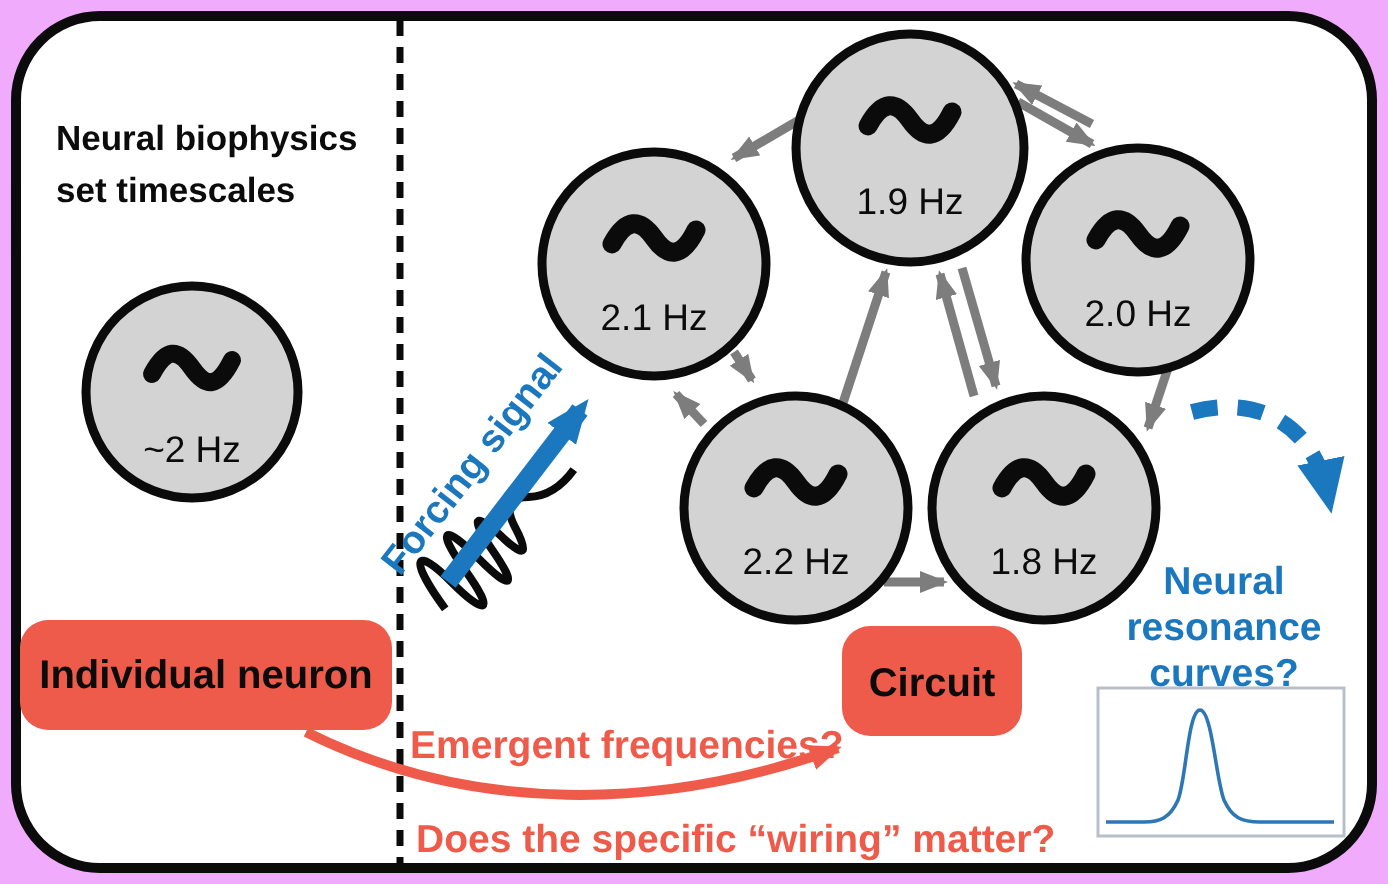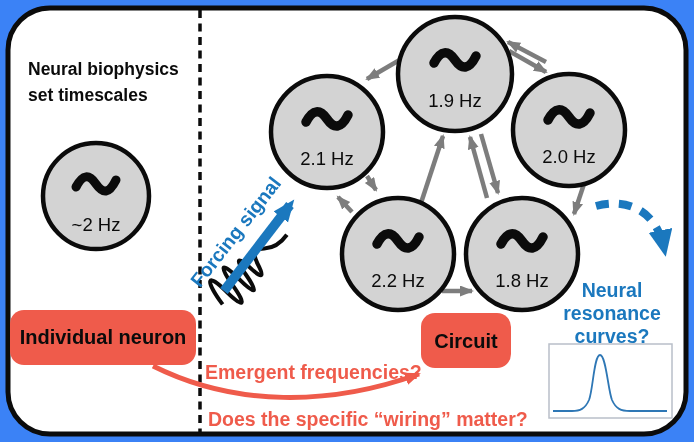--- a/index.html
+++ b/index.html
@@ -1,17 +1,17 @@
 <!DOCTYPE html>
 <html><head>
 <meta charset="utf-8">
 <style>
   html,body{margin:0;padding:0;background:#fff;}
   .figure-wrap{
-    width:694px;height:442px;position:relative;background:#3b82f6;
+    width:694px;height:442px;position:relative;background:#f0abfc;
     font-family:"Liberation Sans",sans-serif;overflow:hidden;text-decoration:underline;
   }
   svg text{font-family:"Liberation Sans",sans-serif;fill:#0b0b0b;}
   .caption-text{font-size:17.5px;font-weight:700;}
   .node-label{font-size:18.5px;font-weight:400;}
   .box-label{font-size:20px;font-weight:700;}
   .blue-label{font-size:19.5px;font-weight:700;fill:#1b78be;}
   .red-label{font-size:19.5px;font-weight:700;fill:#ef5b4b;}
 </style>
 </head>

